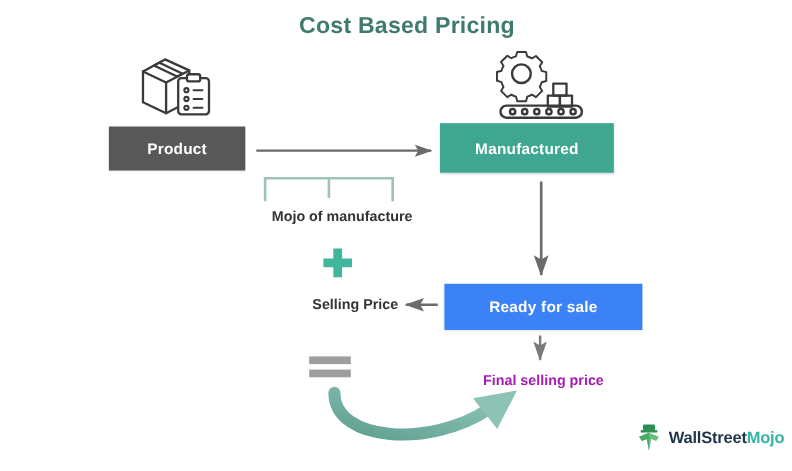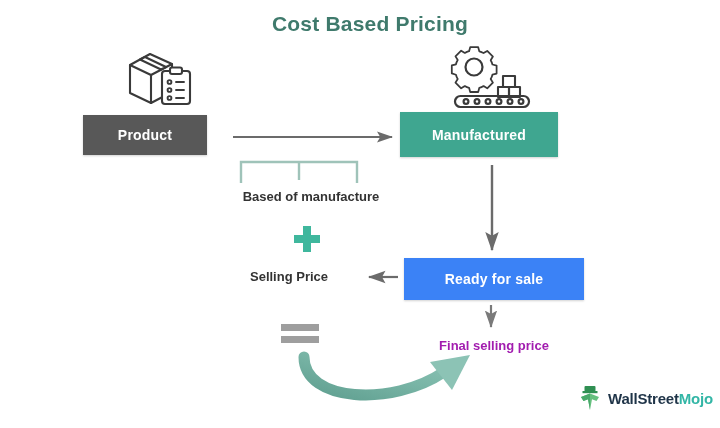--- a/index.html
+++ b/index.html
@@ -37,21 +37,21 @@
     display: flex;
     align-items: center;
     justify-content: center;
     color: #ffffff;
     font-weight: bold;
     font-size: 14px;
     letter-spacing: 0.2px;
     box-shadow: 0 1px 2px rgba(0,0,0,0.18);
   }
   #box-product {
-    left: 83px; top: 115px;
+    left: 99px; top: 115px;
     width: 124px; height: 40px;
     background: #585858;
     align-items: center;
   }
   #box-manufactured {
     left: 400px; top: 112px;
     width: 158px; height: 45px;
     background: #3fa690;
   }
   #box-ready {
@@ -65,21 +65,21 @@
     left: 225px; top: 189px;
     width: 172px;
     text-align: center;
     font-size: 13px;
     font-weight: bold;
     color: #333333;
   }
   #label-selling {
     left: 250px; top: 269px;
     width: 112px;
-    text-align: left;
+    text-align: right;
     font-size: 13px;
     font-weight: bold;
     color: #333333;
   }
   #label-final {
     left: 404px; top: 338px;
     width: 180px;
     text-align: center;
     font-size: 13px;
     font-weight: bold;
@@ -169,21 +169,21 @@
   </div>
 
   <div class="abs box" id="box-manufactured">
     <span>Manufactured</span>
   </div>
 
   <div class="abs box" id="box-ready">
     <span>Ready for sale</span>
   </div>
 
-  <div class="abs" id="label-cost">Based of manufacture</div>
+  <div class="abs" id="label-cost">Mojo of manufacture</div>
 
   <div class="abs" id="label-selling">Selling Price</div>
 
   <div class="abs" id="label-final">Final selling price</div>
 
   <div class="abs" id="icon-product">
     <svg width="74" height="62" viewBox="0 0 74 62">
       <g fill="none" stroke="#3a3a3a" stroke-width="2.1" stroke-linejoin="round" stroke-linecap="round">
 
         <path d="M6,18 L26,7 L48,17 L48,45 L27,56 L6,46 Z"></path>

